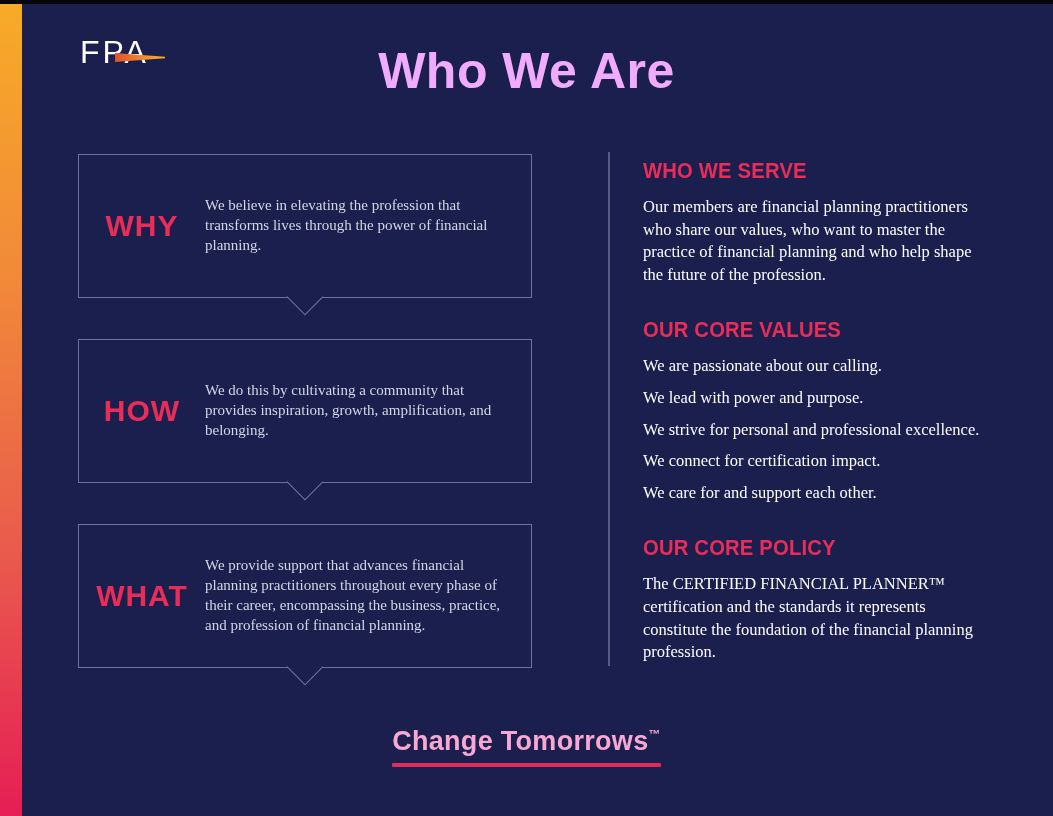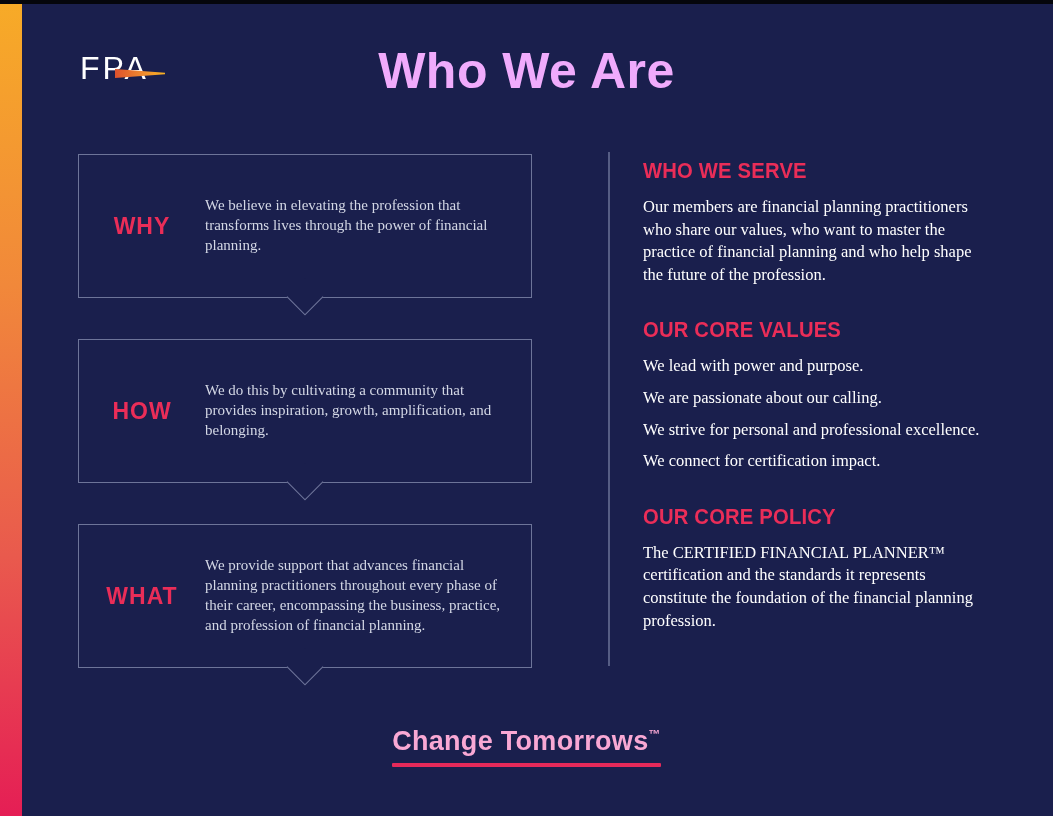--- a/index.html
+++ b/index.html
@@ -16,21 +16,21 @@
     position: absolute; top: 0; left: 0; right: 0; height: 4px;
     background: #05060c; z-index: 6;
   }
   .stripe {
     position: absolute; left: 0; top: 0; bottom: 0; width: 22px;
     background: linear-gradient(180deg, #F7AB27 0%, #F1883A 35%, #E95A4D 68%, #E51E55 100%);
     z-index: 5;
   }
   
   .logo {
-    position: absolute; left: 80px; top: 52px; width: 120px; height: 44px;
+    position: absolute; left: 80px; top: 36px; width: 120px; height: 44px;
   }
   .logo-text {
     font-size: 32px; font-weight: 500; color: #FFFFFF;
     letter-spacing: 3px; line-height: 1;
   }
   .swoosh {
     position: absolute; left: 35px; top: 17px; width: 50px; height: 9px;
     background: linear-gradient(90deg, #DD512D 0%, #EF8A2E 55%, #F8B224 100%);
     clip-path: polygon(0 0, 100% 42%, 100% 58%, 0 100%);
   }
@@ -41,21 +41,21 @@
   }
   
   .flow { position: absolute; left: 78px; top: 154px; width: 454px; }
   .flow-box {
     position: relative; height: 144px; margin-bottom: 41px;
     border: 1px solid rgba(178,185,216,0.55);
     display: flex; align-items: center;
   }
   .flow-label {
     width: 126px; flex: 0 0 126px; text-align: center;
-    color: #EA2D58; font-weight: 700; font-size: 23px; letter-spacing: 1px;
+    color: #EA2D58; font-weight: 700; font-size: 30px; letter-spacing: 1px;
   }
   .flow-text {
     flex: 1; padding-right: 16px;
     font-family: "Liberation Serif", serif;
     font-size: 15px; line-height: 1.33; color: #D3D7E5;
   }
   .flow-text p { margin: 0; }
   .flow-text p + p { margin-top: 14px; }
   .notch {
     position: absolute; bottom: -13px; left: 50%;
@@ -141,24 +141,25 @@
 
   <section class="info">
 
     <div class="info-section">
       <h2 class="info-heading">WHO WE SERVE</h2>
       <p>Our members are financial planning practitioners who share our values, who want to master the practice of financial planning and who help shape the future of the profession.</p>
     </div>
 
     <div class="info-section">
       <h2 class="info-heading">OUR CORE VALUES</h2>
+      <p>We are passionate about our calling.</p>
       <p>We lead with power and purpose.</p>
-      <p>We are passionate about our calling.</p>
       <p>We strive for personal and professional excellence.</p>
       <p>We connect for certification impact.</p>
+      <p>We care for and support each other.</p>
     </div>
 
     <div class="info-section">
       <h2 class="info-heading">OUR CORE POLICY</h2>
       <p>The CERTIFIED FINANCIAL PLANNER™ certification and the standards it represents constitute the foundation of the financial planning profession.</p>
     </div>
 
   </section>
 
   <footer class="footer">

